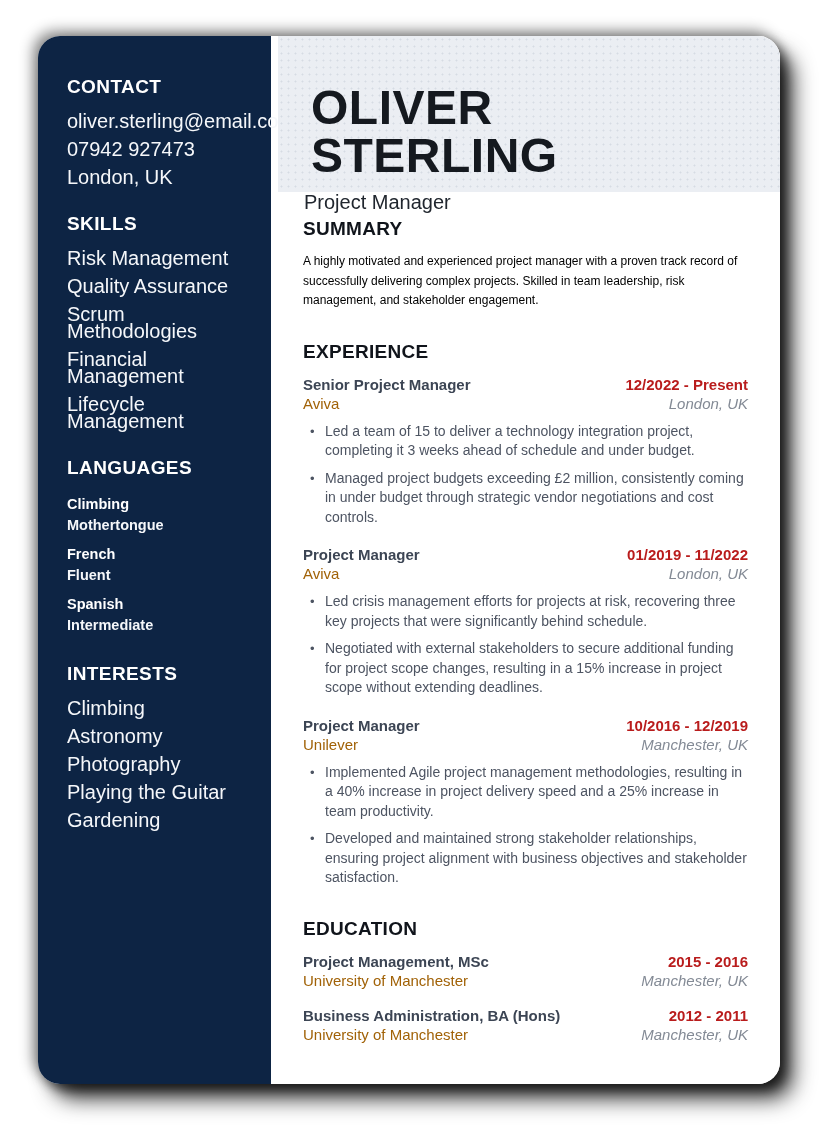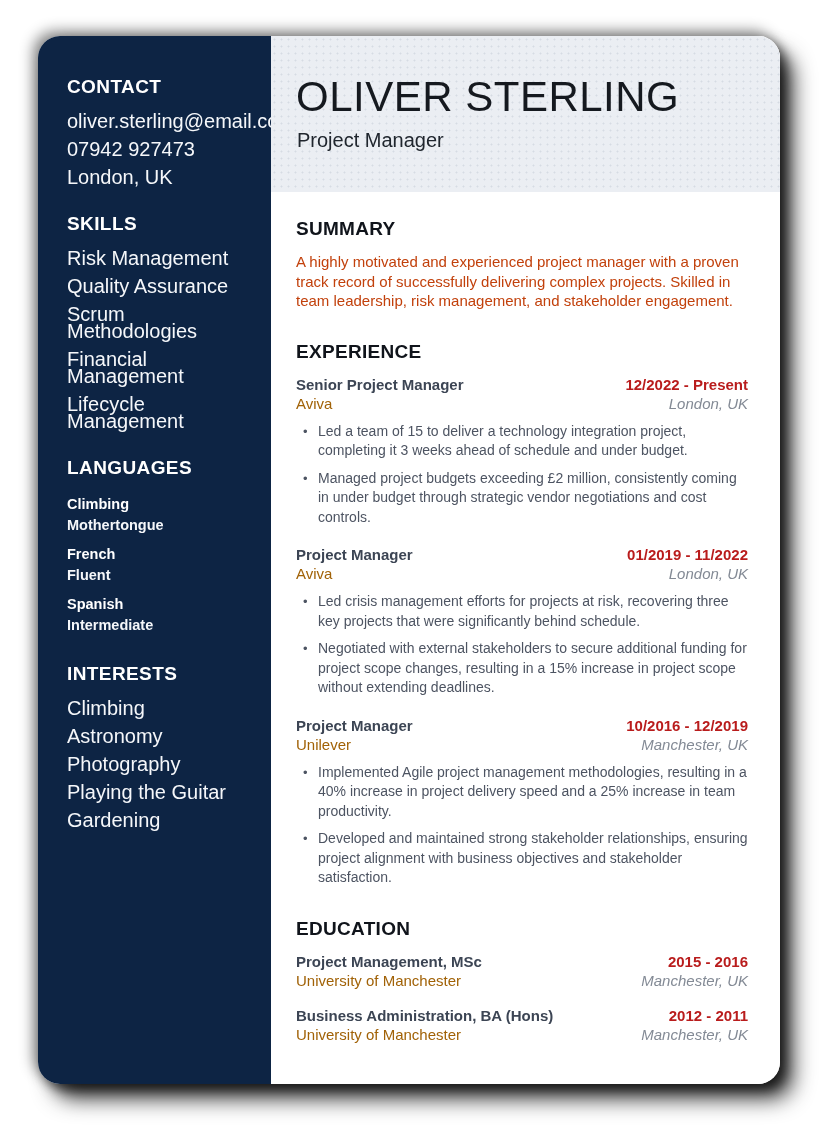--- a/index.html
+++ b/index.html
@@ -10,20 +10,21 @@
     position:relative;
     -webkit-font-smoothing:antialiased;
   }
   .card{
     position:absolute;left:38px;top:36px;width:742px;height:1048px;
     border-radius:22px;background:#ffffff;display:flex;
     box-shadow:
       14px 16px 22px -2px rgba(0,0,0,0.82),
       -5px -5px 14px rgba(0,0,0,0.45),
       6px 6px 12px rgba(0,0,0,0.55);
+    gap: 7px;
   }
   
   .sidebar{
     width:233px;flex-shrink:0;box-sizing:border-box;
     background:#0d2444;color:#ffffff;
     border-radius:22px 0 0 22px;
     padding:40px 20px 20px 29px;
   }
   .side-section{margin-bottom:27px;}
   .side-heading{
@@ -43,35 +44,35 @@
     border-radius:0 22px 22px 0;overflow:hidden;
   }
   .header{
     height:156px;box-sizing:border-box;
     background-color:#ebeef3;
     background-image:radial-gradient(#d6dbe3 0.9px, rgba(0,0,0,0) 1.1px);
     background-size:7px 7px;
     padding:40px 30px 0 25px;
   }
   .name{
-    font-size:42px;font-weight:normal;letter-spacing:0.5px;
-    color:#15191f;margin:0;line-height:1.0;
+    font-size:48px;font-weight:bold;letter-spacing:0.5px;
+    color:#15191f;margin:8px;line-height:1.0;
   }
   .role{
     font-size:20px;color:#20262e;margin:10px 0 0 1px;line-height:1.2;
   }
   .content{
     flex:1;padding:26px 32px 0 25px;box-sizing:border-box;
   }
   .section-heading{
     font-size:19px;font-weight:bold;letter-spacing:0.3px;
     color:#10141b;margin:0 0 12px 0;
   }
   .summary-text{
-    font-size:15px;line-height:19.5px;color:#c2410c;margin:0;
+    font-size:12px;line-height:19.5px;color:#000000;margin:0;
   }
   .section{margin-bottom:30px;}
   .job{margin-bottom:18px;}
   .row{display:flex;justify-content:space-between;align-items:baseline;}
   .job-title{font-size:15px;font-weight:bold;color:#3c4554;line-height:19px;}
   .job-dates{font-size:15px;font-weight:bold;color:#b91c1c;white-space:nowrap;line-height:19px;}
   .job-company{font-size:15px;color:#a16207;line-height:20px;}
   .job-location{font-size:15px;font-style:italic;color:#838a95;white-space:nowrap;line-height:20px;}
   .bullets{margin:8px 0 0 0;padding:0;list-style:none;}
   .bullet{

